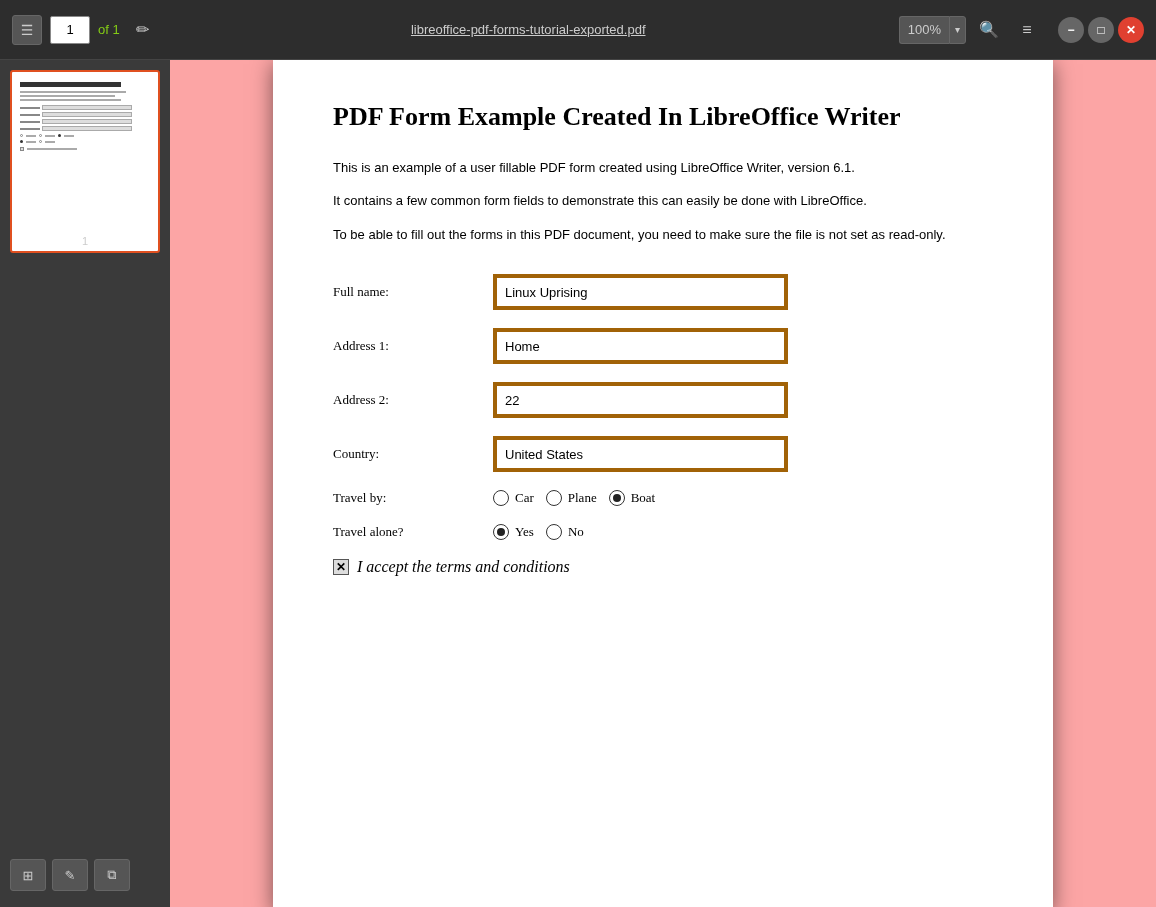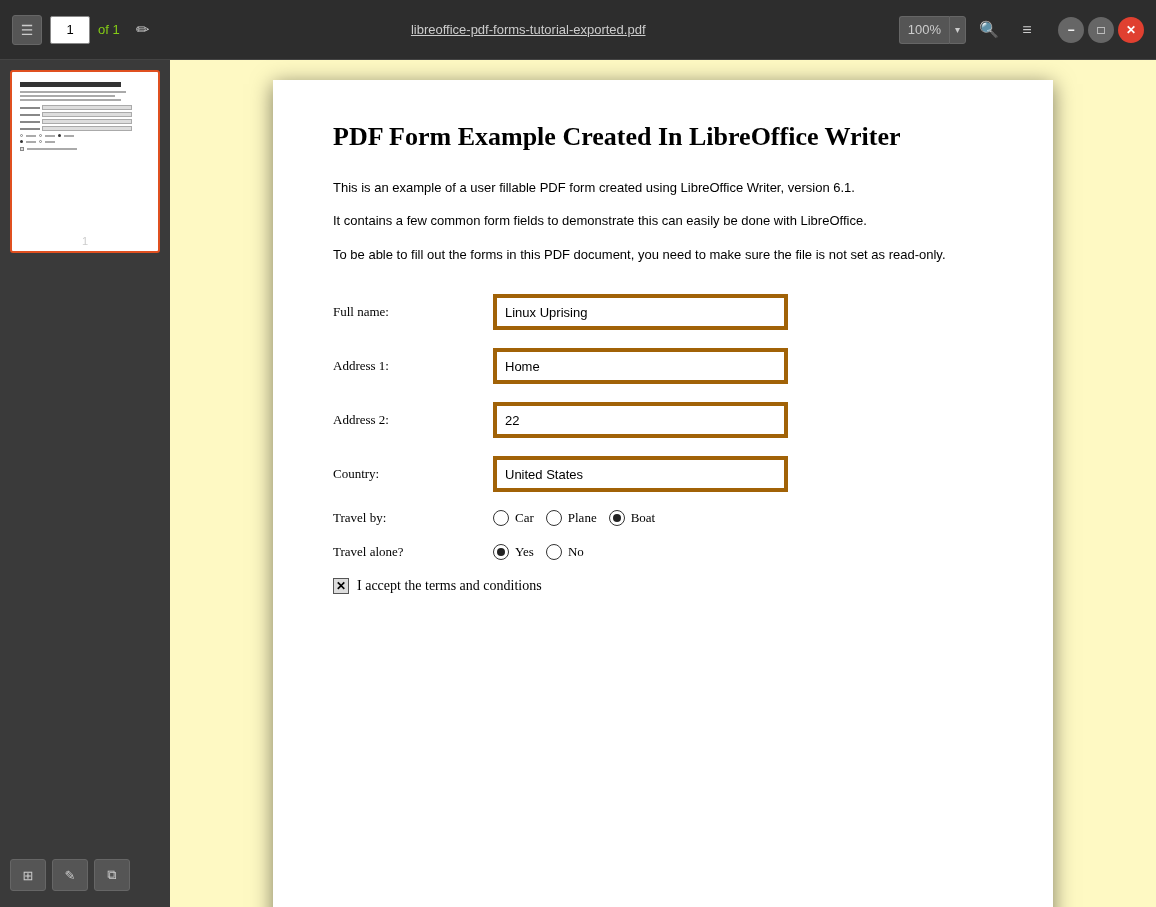--- a/index.html
+++ b/index.html
@@ -299,22 +299,21 @@
       color: #ccc;
       font-size: 13px;
     }
 
     
     #pdf-area {
       flex: 1;
       overflow-y: auto;
       display: flex;
       justify-content: center;
-      padding: 20px;
-      background: #fef9c3;
+      background: #fca5a5;
     }
 
     #pdf-page {
       background: #ffffff;
       width: 780px;
       min-height: 850px;
       padding: 40px 60px;
       box-shadow: 0 4px 20px rgba(0,0,0,0.5);
     }
 
@@ -415,22 +414,23 @@
       align-items: center;
       justify-content: center;
       font-size: 12px;
       font-weight: bold;
       color: #000;
       flex-shrink: 0;
     }
 
     .checkbox-label {
       font-family: 'Times New Roman', serif;
-      font-size: 14px;
+      font-size: 16px;
       color: #000;
+      font-style: italic;
     }
   </style>
 </head>
 <body>
 
 <div id="app">
 
   <div id="titlebar">
     <div class="tb-sidebar-btn">
       <span>☰</span>

